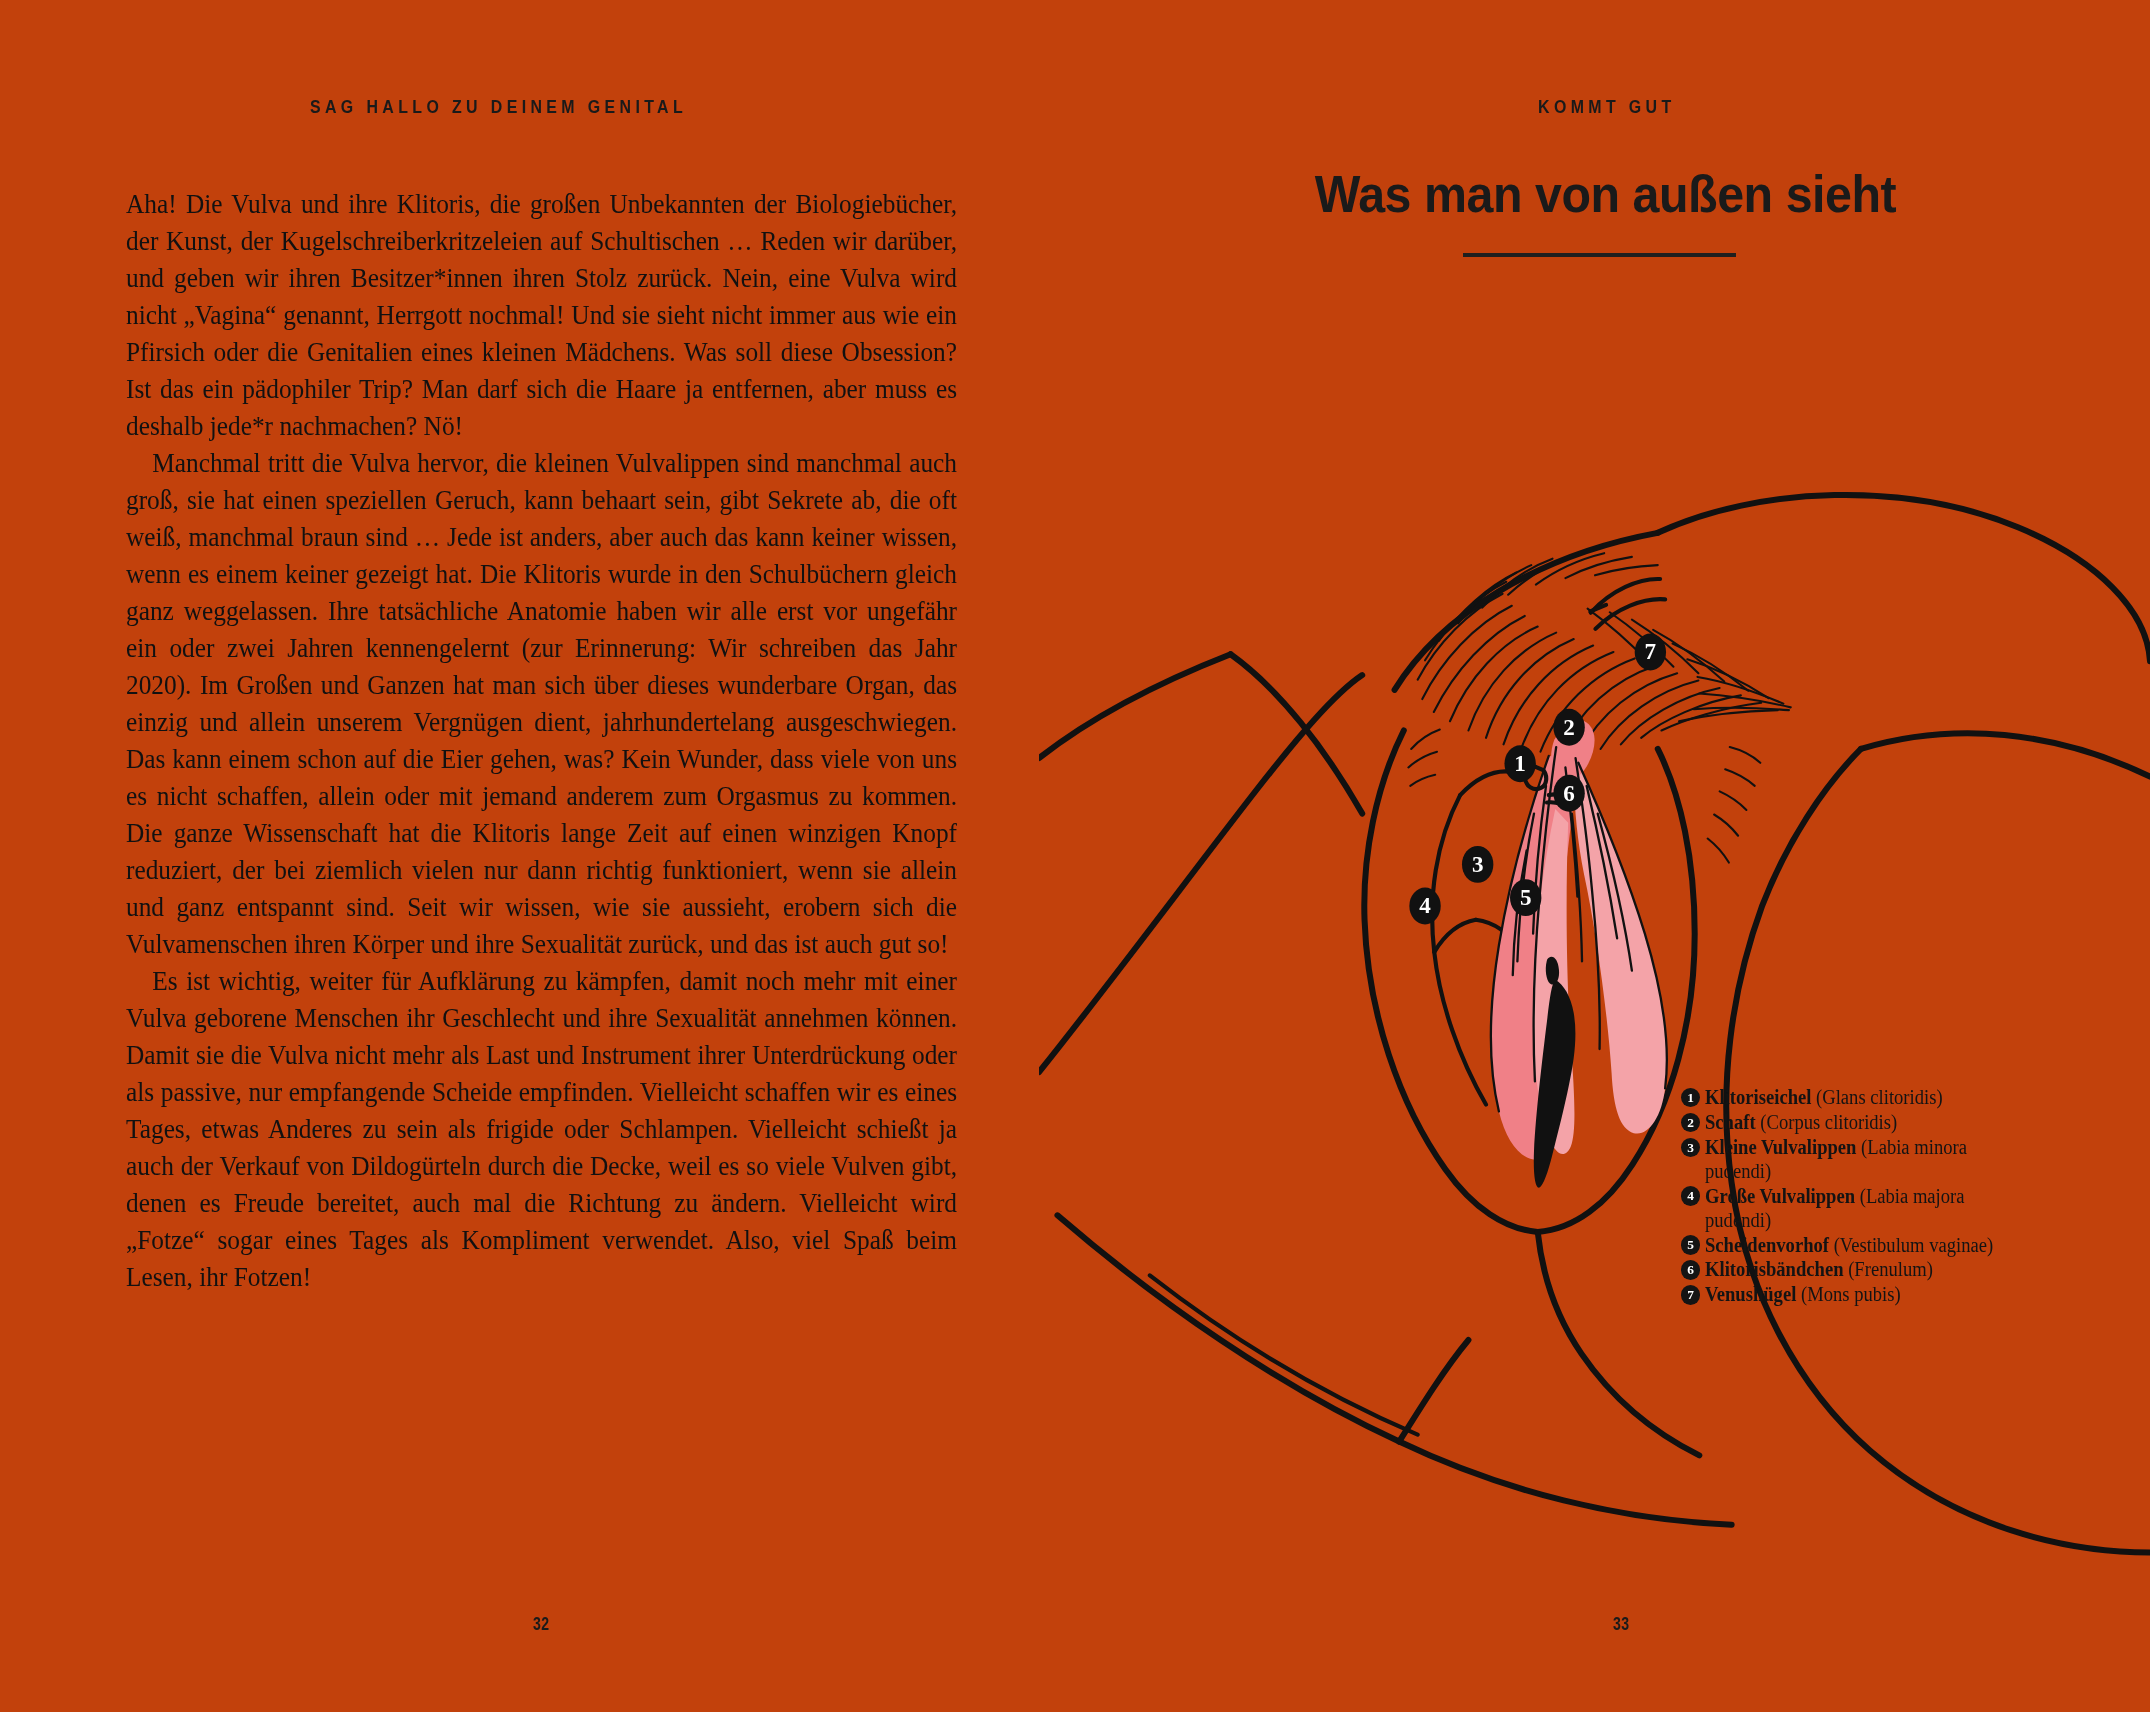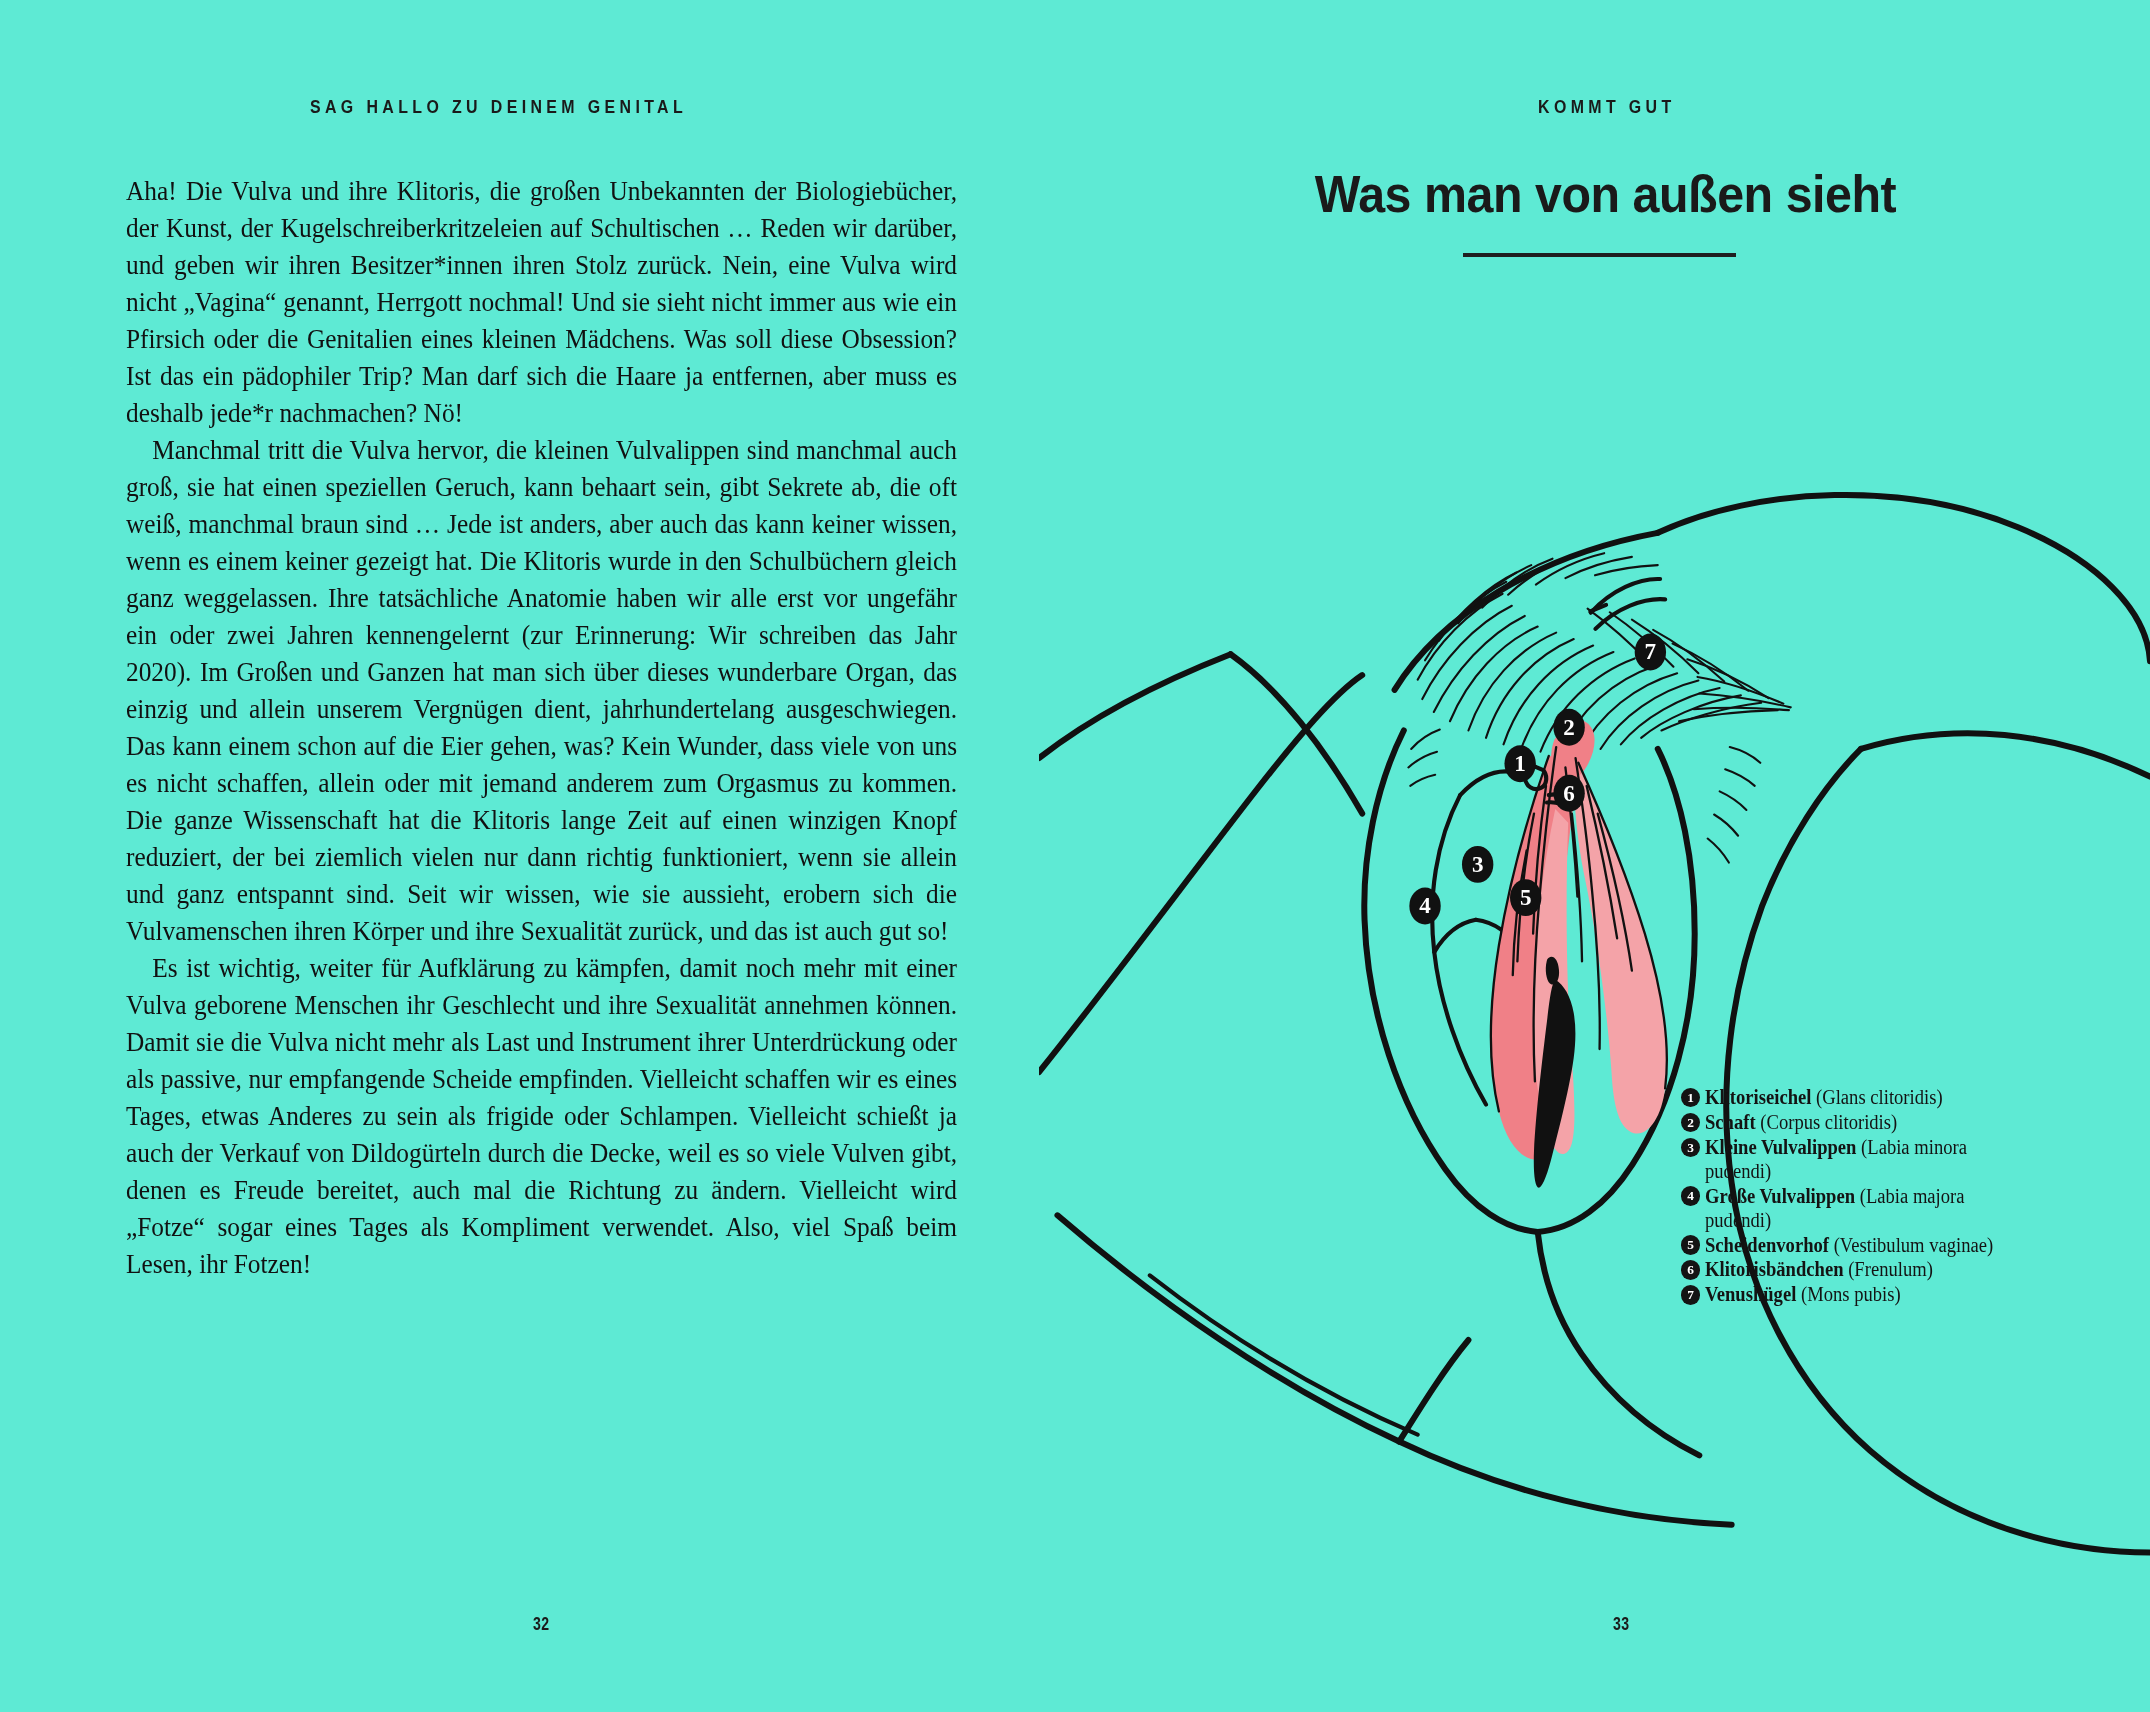--- a/index.html
+++ b/index.html
@@ -5,21 +5,21 @@
 <style>
   html, body {
     margin: 0;
     padding: 0;
     background: #ffffff;
   }
   #page {
     position: relative;
     width: 2151px;
     height: 1713px;
-    background: #5eead4;
+    background: #c2410c;
     overflow: hidden;
     font-family: "Liberation Serif", serif;
   }
 
   
   .running-head {
     position: absolute;
     font-family: "Liberation Sans", sans-serif;
     font-weight: 700;
     font-size: 18.5px;
@@ -29,21 +29,21 @@
     transform-origin: left center;
     white-space: nowrap;
   }
   #rh-left  { left: 310px;  top: 96px; }
   #rh-right { left: 1538px; top: 96px; }
 
   
   #body-col {
     position: absolute;
     left: 126px;
-    top: 172px;
+    top: 185px;
     width: 831px;
   }
   #body-col p {
     margin: 0;
     font-family: "Liberation Serif", serif;
     font-size: 28px;
     line-height: 37px;
     text-align: justify;
     text-justify: inter-word;
     color: #111111;

